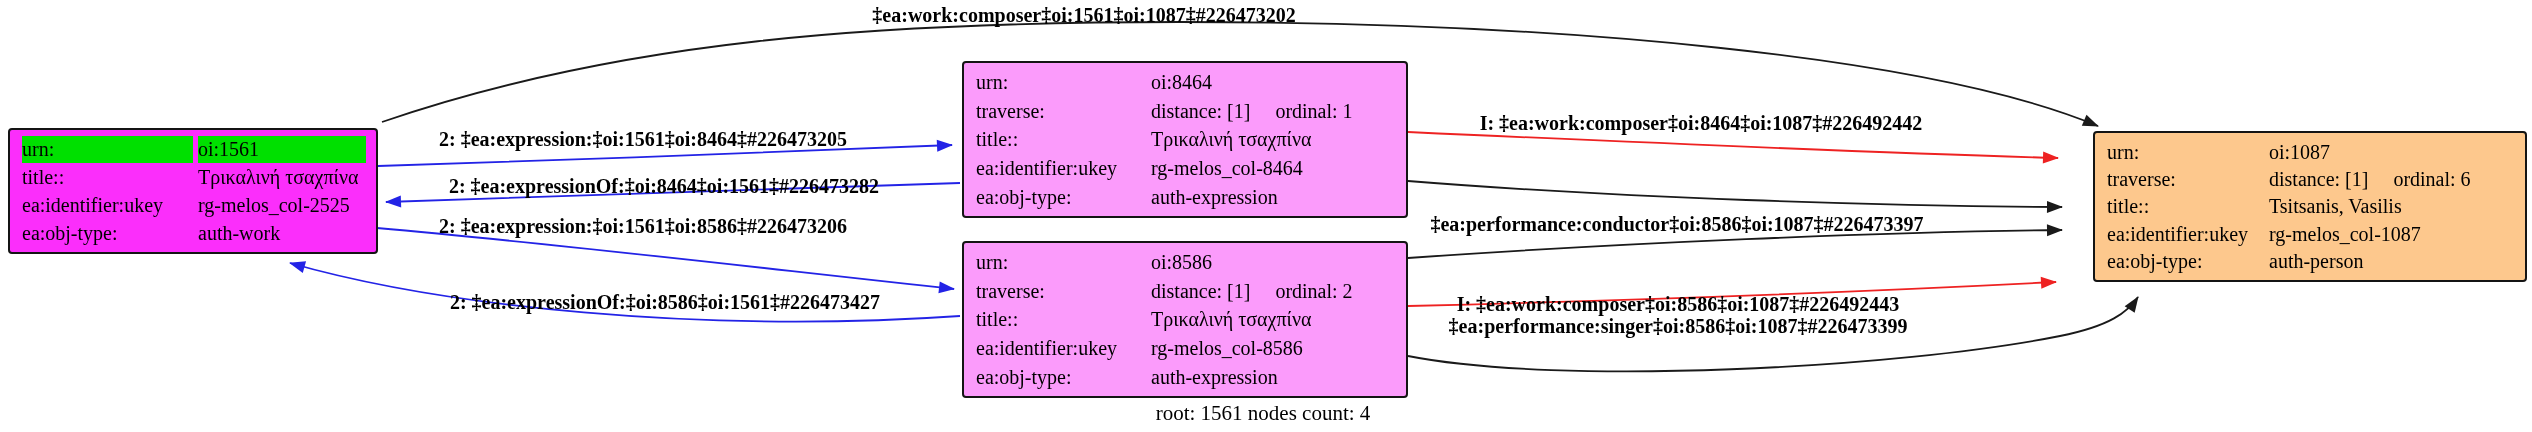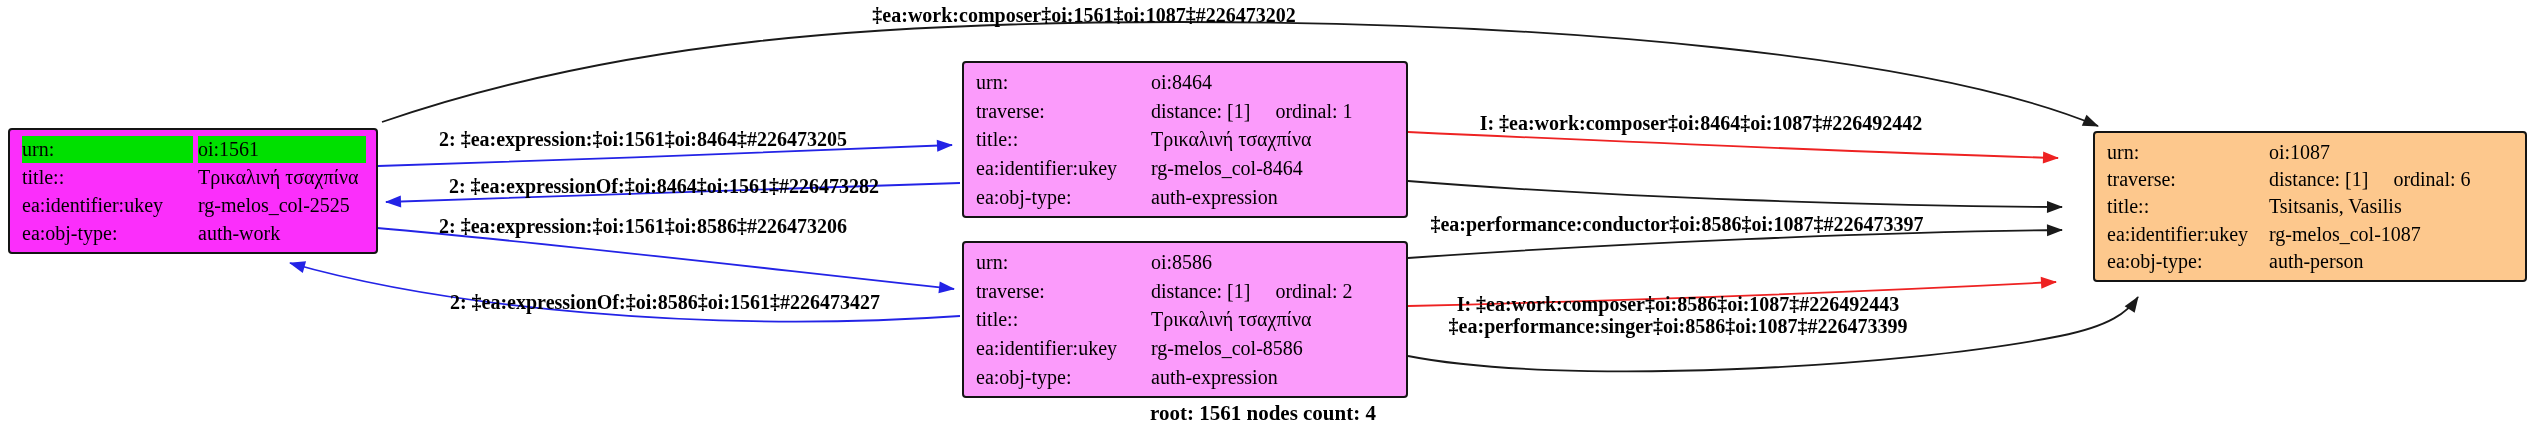--- a/index.html
+++ b/index.html
@@ -177,15 +177,15 @@
   <div class="elabel" style="left:1084px;top:4px;">‡ea:work:composer‡oi:1561‡oi:1087‡#226473202</div>
   <div class="elabel" style="left:643px;top:128px;">2: ‡ea:expression:‡oi:1561‡oi:8464‡#226473205</div>
   <div class="elabel" style="left:664px;top:175px;">2: ‡ea:expressionOf:‡oi:8464‡oi:1561‡#226473282</div>
   <div class="elabel" style="left:643px;top:215px;">2: ‡ea:expression:‡oi:1561‡oi:8586‡#226473206</div>
   <div class="elabel" style="left:665px;top:291px;">2: ‡ea:expressionOf:‡oi:8586‡oi:1561‡#226473427</div>
   <div class="elabel" style="left:1701px;top:112px;text-align:center;">I: ‡ea:work:composer‡oi:8464‡oi:1087‡#226492442</div>
   <div class="elabel" style="left:1677px;top:213px;">‡ea:performance:conductor‡oi:8586‡oi:1087‡#226473397</div>
   <div class="elabel" style="left:1678px;top:261px;margin-top:32px;">I: ‡ea:work:composer‡oi:8586‡oi:1087‡#226492443</div>
   <div class="elabel" style="left:1678px;top:315px;">‡ea:performance:singer‡oi:8586‡oi:1087‡#226473399</div>
 
-  <div class="footer" style="left:1263px;top:401px;font-weight:bold;">root: 1561 nodes count: 4</div>
+  <div class="footer" style="left:1263px;top:401px;">root: 1561 nodes count: 4</div>
 
 </div>
 
 </body></html>

